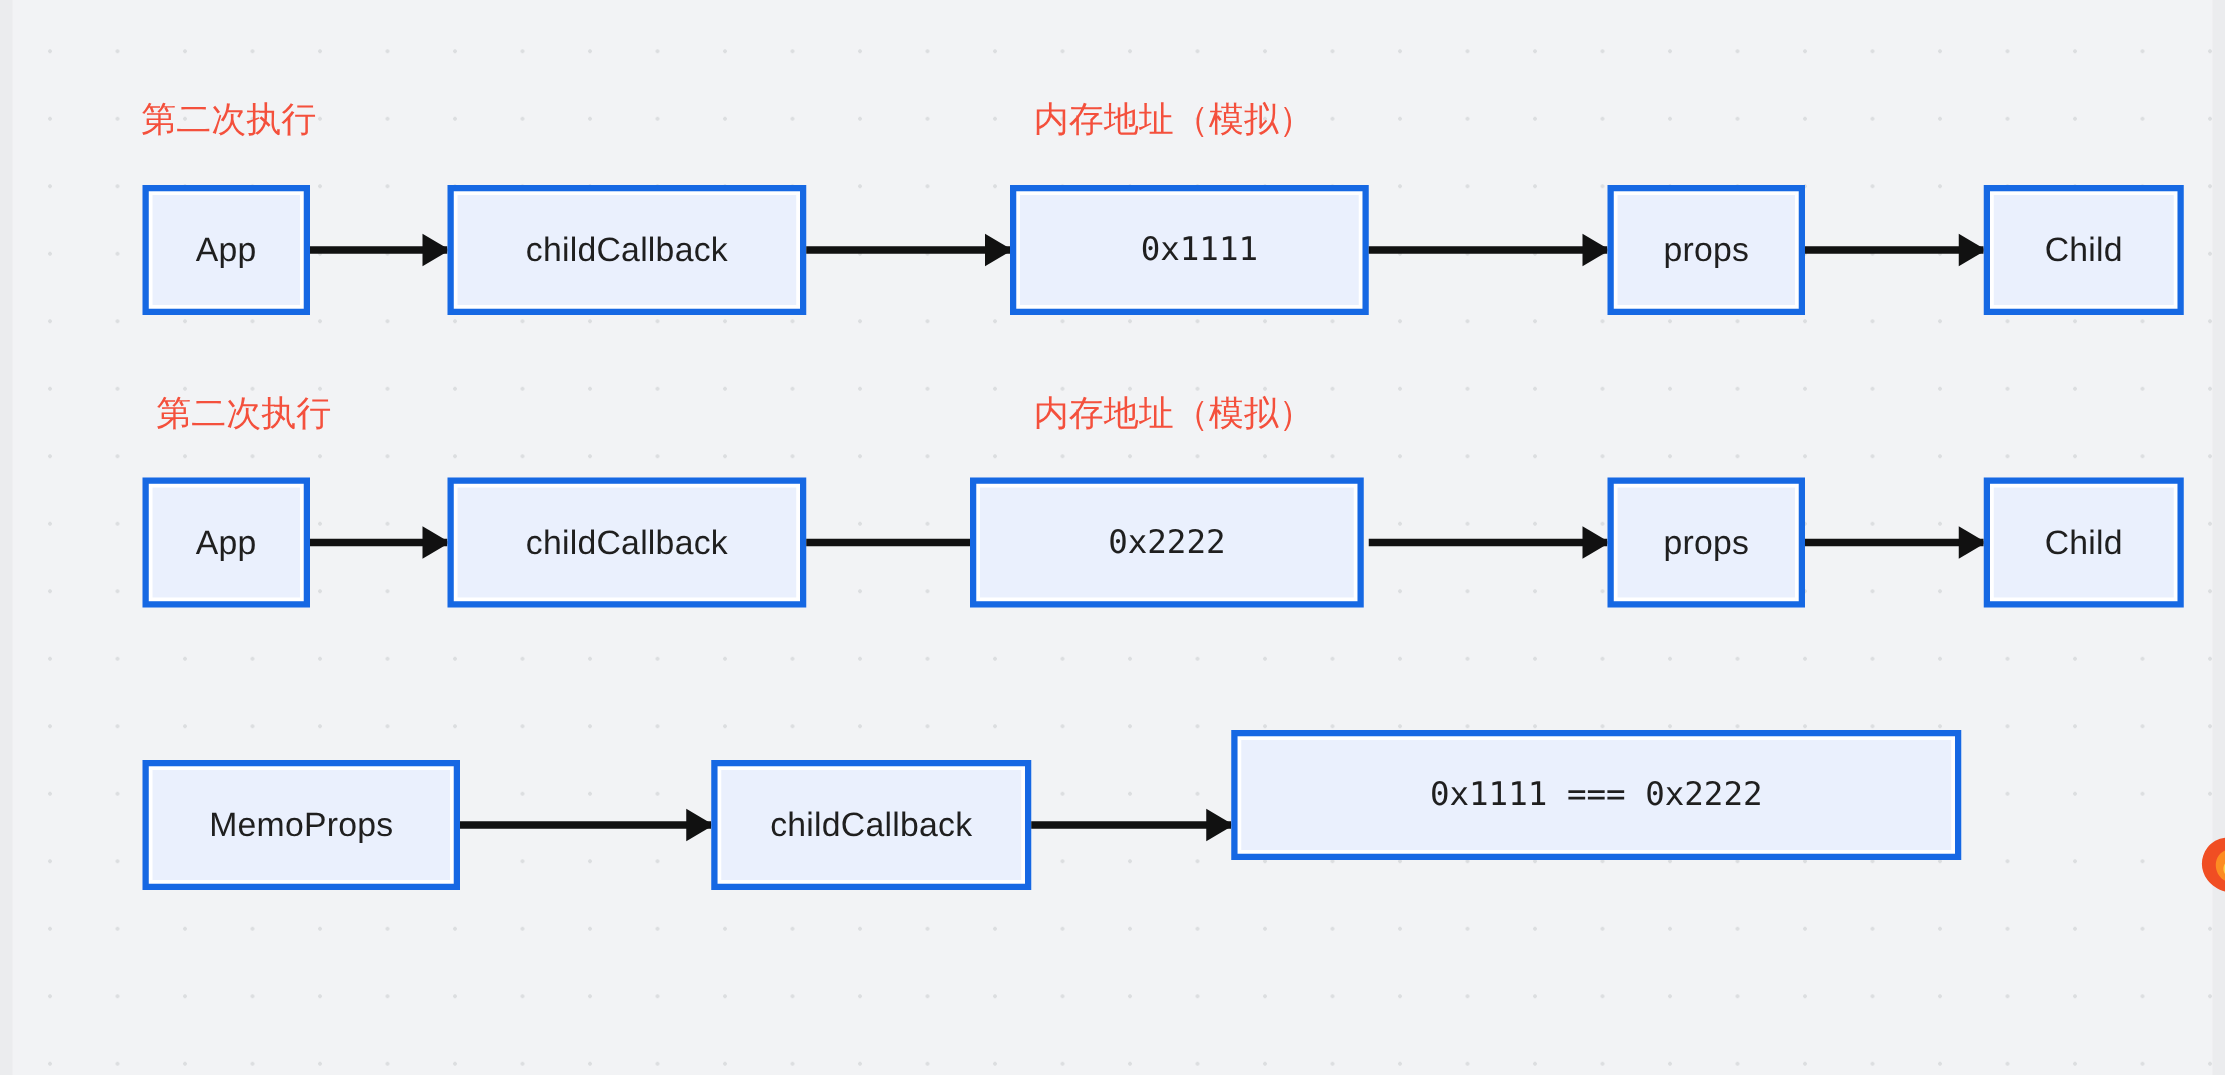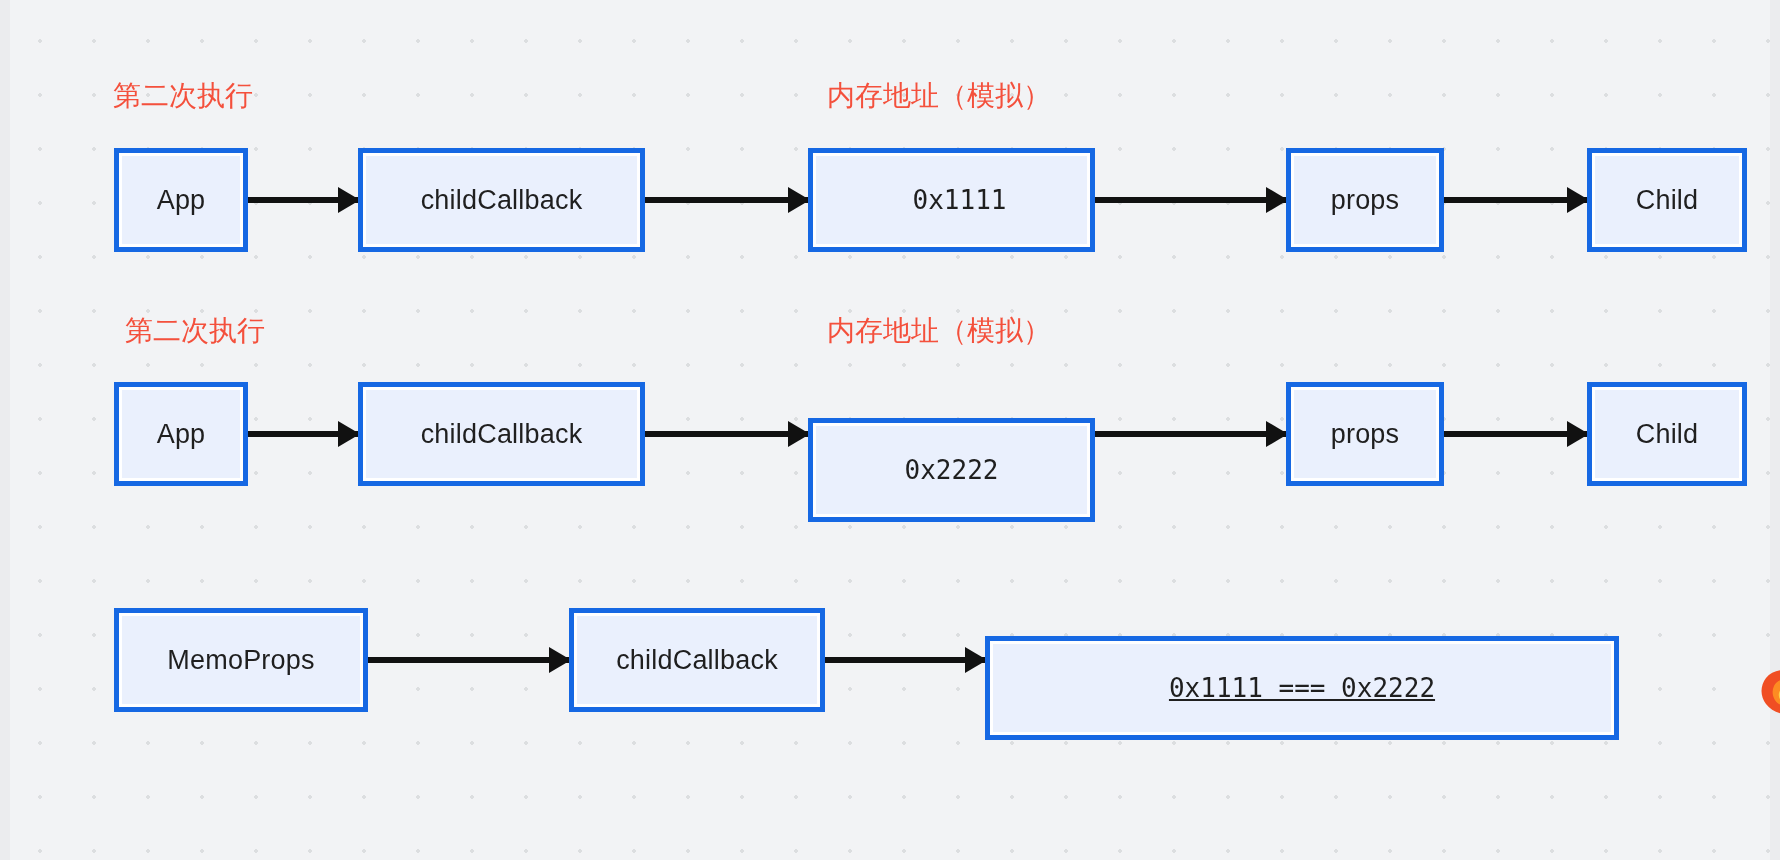--- a/index.html
+++ b/index.html
@@ -130,39 +130,39 @@
   <div class="annot" style="left:827px; top:317px;">内存地址（模拟）</div>
 
   <div class="node" style="left:114px; top:382px; width:134px; height:104px;">App</div>
 
   <div class="arrow" style="left:248px; top:431px; width:110px;"></div>
 
   <div class="node" style="left:358px; top:382px; width:287px; height:104px;">childCallback</div>
 
   <div class="arrow" style="left:645px; top:431px; width:163px;"></div>
 
-  <div class="node mono" style="left:808px; top:382px; width:287px; height:104px;margin-top:36px;">0x2222</div>
+  <div class="node mono" style="left:776px; top:382px; width:315px; height:104px;">0x2222</div>
 
   <div class="arrow" style="left:1095px; top:431px; width:191px;"></div>
 
   <div class="node" style="left:1286px; top:382px; width:158px; height:104px;">props</div>
 
   <div class="arrow" style="left:1444px; top:431px; width:143px;"></div>
 
   <div class="node" style="left:1587px; top:382px; width:160px; height:104px;">Child</div>
 
   <div class="node" style="left:114px; top:608px; width:254px; height:104px;">MemoProps</div>
 
   <div class="arrow" style="left:368px; top:657px; width:201px;"></div>
 
   <div class="node" style="left:569px; top:608px; width:256px; height:104px;">childCallback</div>
 
   <div class="arrow" style="left:825px; top:657px; width:160px;"></div>
 
-  <div class="node mono" style="left:985px; top:636px; width:634px; height:104px;text-decoration:underline;">0x1111 === 0x2222</div>
+  <div class="node mono" style="left:985px; top:584px; width:584px; height:104px;">0x1111 === 0x2222</div>
 
   <svg id="corner-logo" viewBox="0 0 50 52">
     <path d="M48 4 C40 0 28 2 22 10 C16 18 16 28 22 36 C28 44 40 48 50 46 L50 4 Z" fill="#f04e23"></path>
     <path d="M46 12 C40 10 33 12 30 18 C27 24 29 32 35 36 C40 39 46 39 50 37 L50 13 Z" fill="#fd8c22"></path>
     <path d="M44 20 C40 19 36 21 35 25 C34 29 36 33 40 34 L50 34 L50 21 Z" fill="#ffd04b"></path>
   </svg>
 
 </div>
 
 </body></html>

